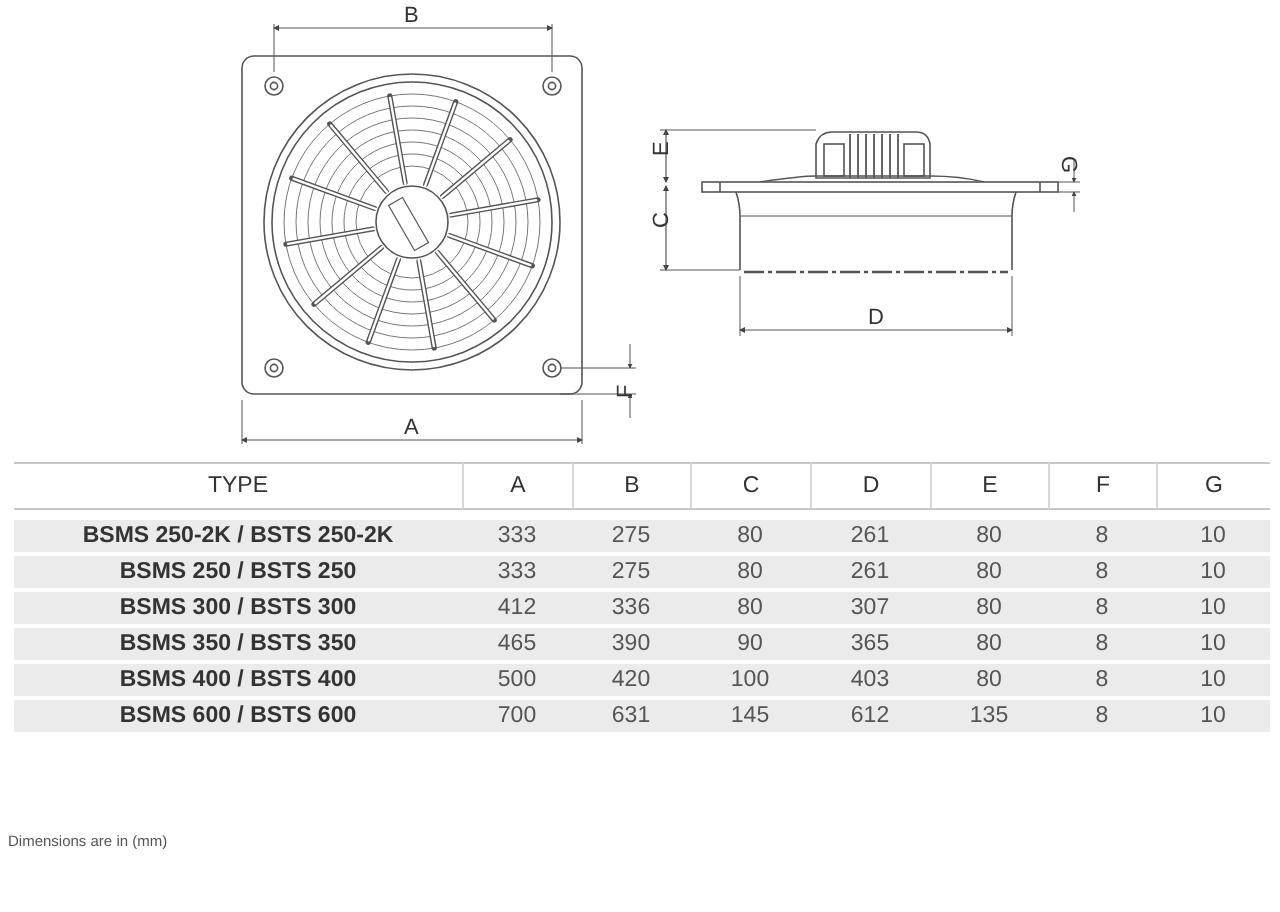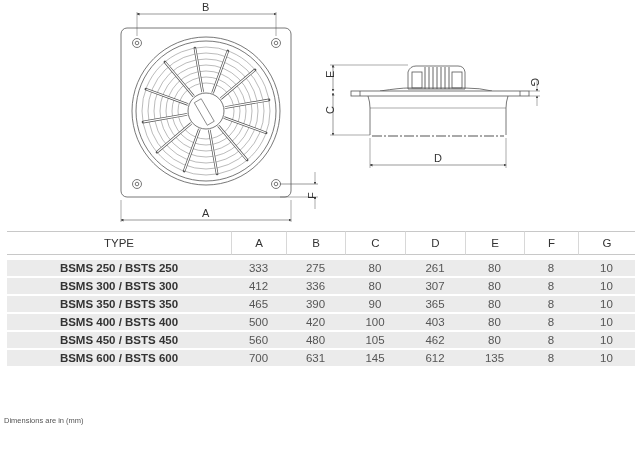--- a/index.html
+++ b/index.html
@@ -169,20 +169,30 @@
       <th>E</th>
       <th>F</th>
       <th>G</th>
     </tr>
   </thead>
   <tbody>
     <tr class="spacer">
         <td colspan="8"></td>
       </tr>
     <tr class="row">
+      <td class="type">BSMS 250-2K / BSTS 250-2K</td>
+      <td>333</td>
+      <td>275</td>
+      <td>80</td>
+      <td>261</td>
+      <td>80</td>
+      <td>8</td>
+      <td>10</td>
+    </tr>
+    <tr class="row">
       <td class="type">BSMS 250 / BSTS 250</td>
       <td>333</td>
       <td>275</td>
       <td>80</td>
       <td>261</td>
       <td>80</td>
       <td>8</td>
       <td>10</td>
     </tr>
     <tr class="row">
@@ -204,30 +214,20 @@
       <td>80</td>
       <td>8</td>
       <td>10</td>
     </tr>
     <tr class="row">
       <td class="type">BSMS 400 / BSTS 400</td>
       <td>500</td>
       <td>420</td>
       <td>100</td>
       <td>403</td>
-      <td>80</td>
-      <td>8</td>
-      <td>10</td>
-    </tr>
-    <tr class="row">
-      <td class="type">BSMS 450 / BSTS 450</td>
-      <td>560</td>
-      <td>480</td>
-      <td>105</td>
-      <td>462</td>
       <td>80</td>
       <td>8</td>
       <td>10</td>
     </tr>
     <tr class="row">
       <td class="type">BSMS 600 / BSTS 600</td>
       <td>700</td>
       <td>631</td>
       <td>145</td>
       <td>612</td>

